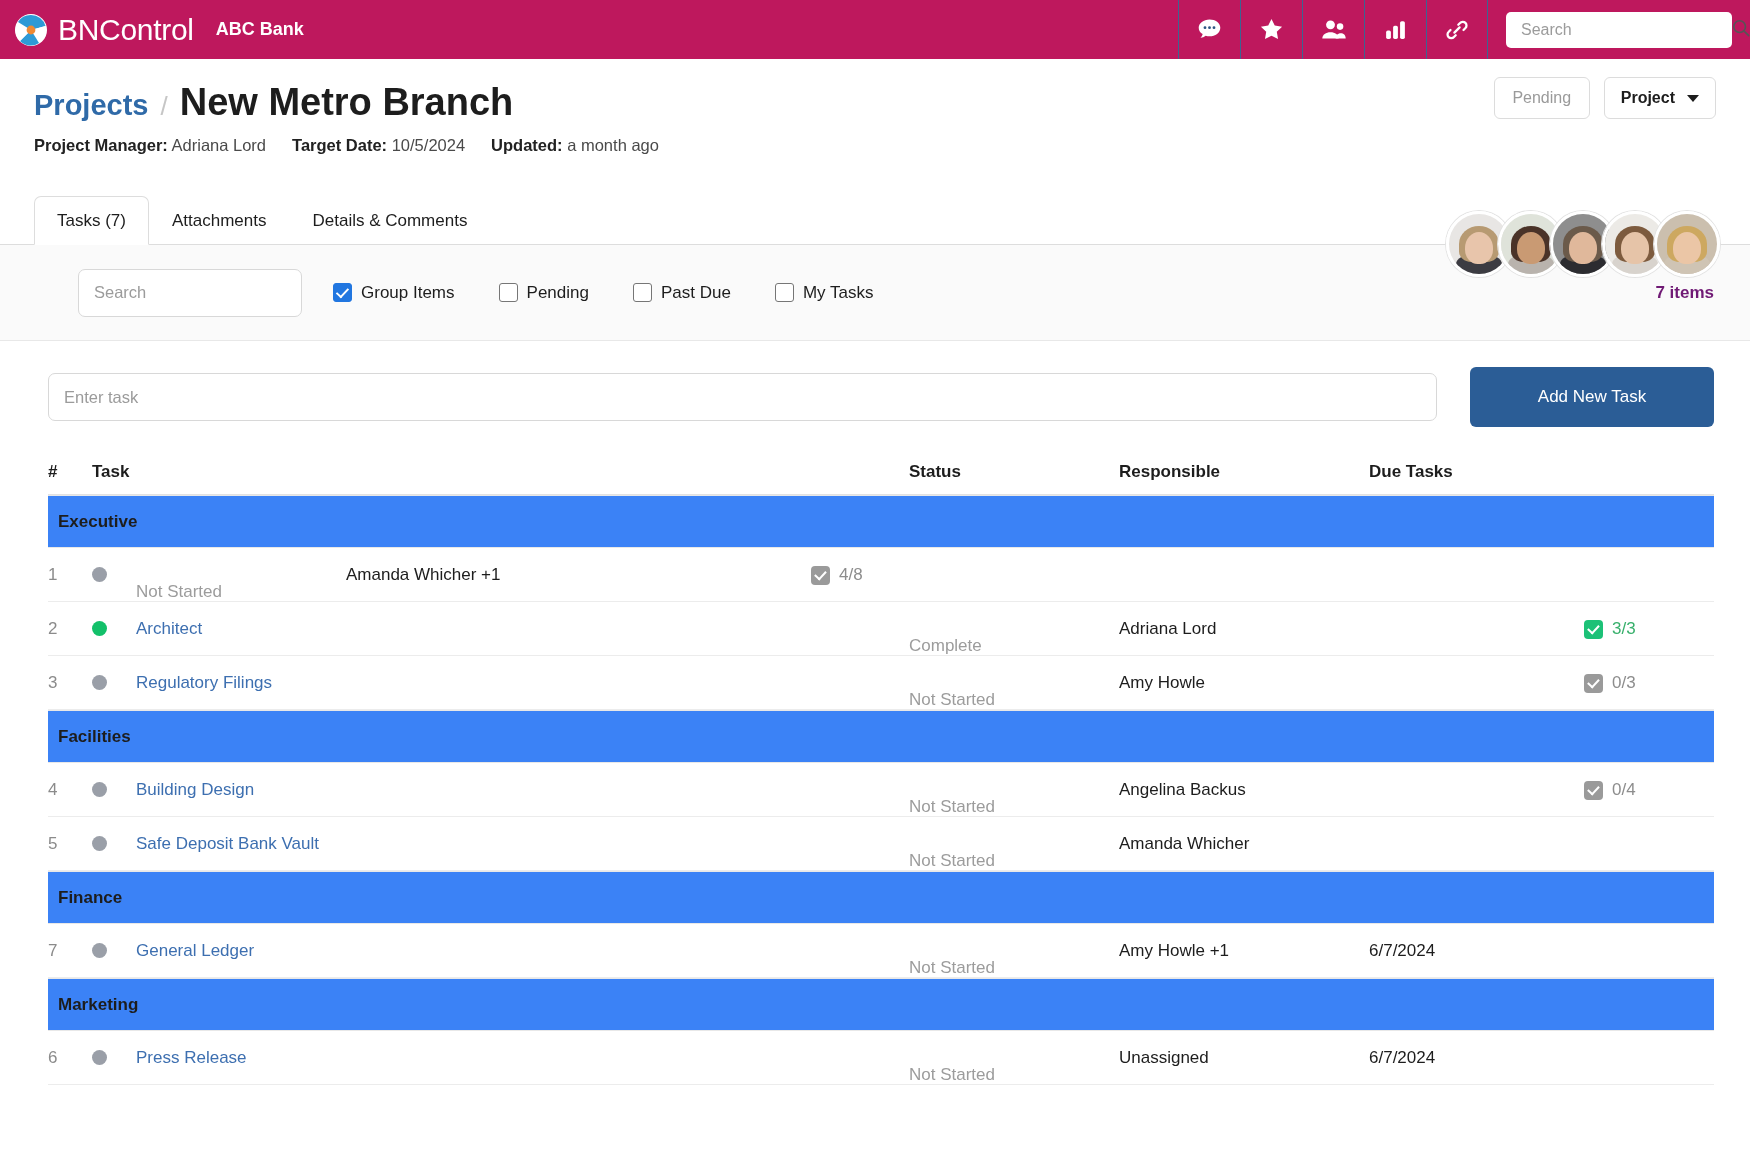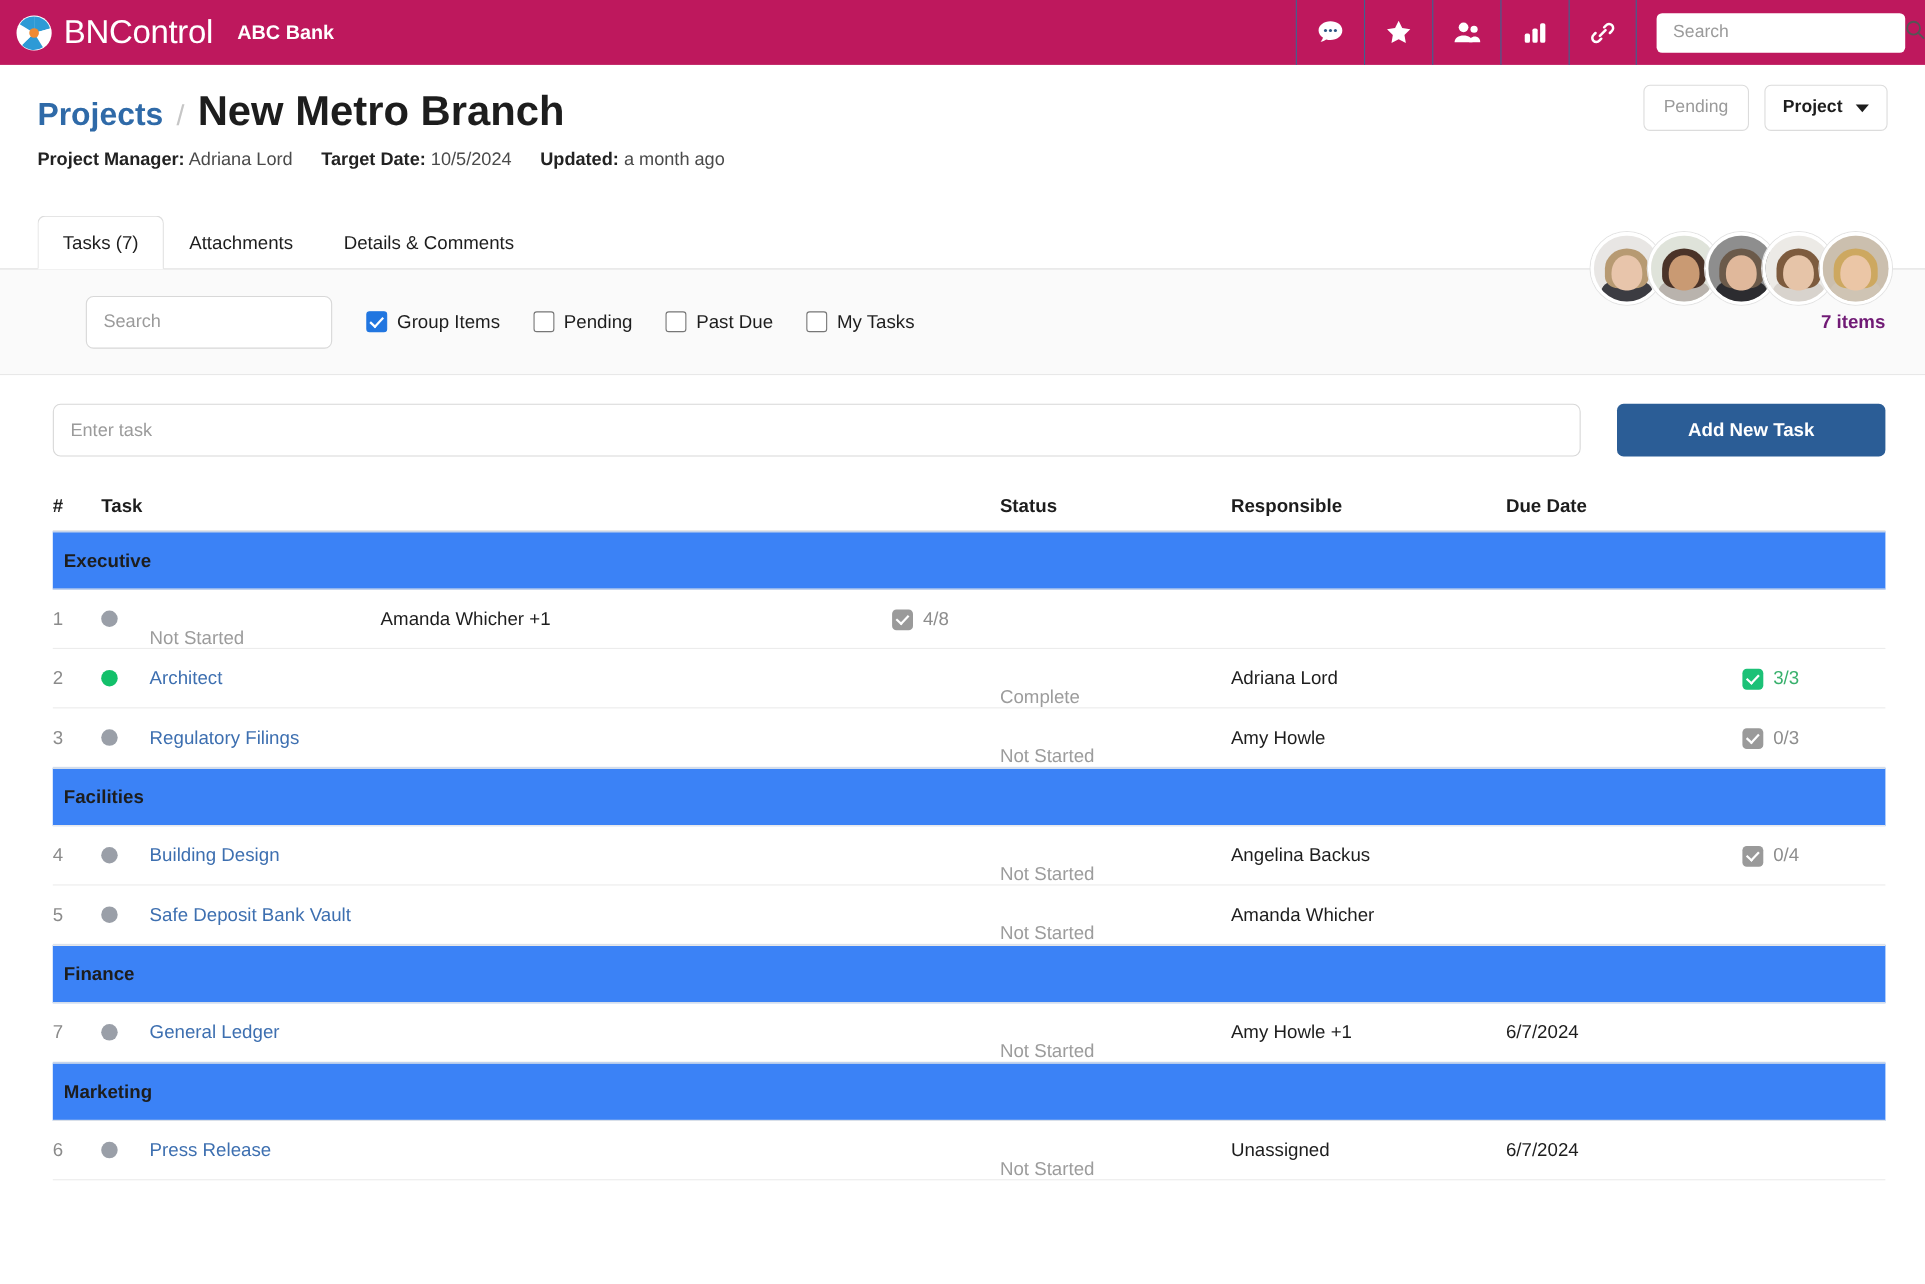--- a/index.html
+++ b/index.html
@@ -206,21 +206,21 @@
     border: 1px solid #d8d8d8;
     border-radius: 7px;
     background: #ffffff;
     padding: 0 15px;
     font-size: 16.5px;
     font-family: "Liberation Sans", sans-serif;
     color: #333;
     outline: none;
   }
   .filter-search::placeholder { color: #9b9b9b; }
-  .checks { display: flex; align-items: center; gap: 30px; margin-left: 31px; }
+  .checks { display: flex; align-items: center; gap: 44px; margin-left: 31px; }
   .check { display: flex; align-items: center; gap: 9px; cursor: pointer; }
   .box {
     width: 19px; height: 19px;
     border: 1.5px solid #767676;
     border-radius: 3px;
     background: #ffffff;
     display: flex; align-items: center; justify-content: center;
   }
   .box.on { background: #2176e0; border-color: #2176e0; }
   .box.on::after {
@@ -253,25 +253,25 @@
     padding: 0 15px;
     font-size: 16.5px;
     font-family: "Liberation Sans", sans-serif;
     color: #333;
     outline: none;
     background: #ffffff;
   }
   .task-input::placeholder { color: #9b9b9b; }
   .btn-primary {
     width: 244px;
-    height: 48px;
+    height: 60px;
     background: #2b5d96;
     color: #ffffff;
     font-size: 17px;
-    font-weight: bold;
+    font-weight: normal;
     border: 0;
     border-radius: 6px;
     cursor: pointer;
     font-family: "Liberation Sans", sans-serif;
   }
 
   
   .table { padding: 0 36px 0 48px; }
   .thead, .trow, .grouprow {
     display: flex;
@@ -508,21 +508,21 @@
   <input class="task-input" type="text" placeholder="Enter task" style="">
   <button class="btn-primary">Add New Task</button>
 </div>
 
 <div class="table">
   <div class="thead">
     <div class="c-num">#</div>
     <div class="c-task">Task</div>
     <div class="c-status">Status</div>
     <div class="c-resp">Responsible</div>
-    <div class="c-due">Due Date</div>
+    <div class="c-due">Due Tasks</div>
     <div class="c-chk"></div>
   </div>
 
   <div class="grouprow">Executive</div>
   <div class="trow">
     <div class="c-num">1</div>
     <div class="c-dot">
         <span class="dot"></span>
       </div>
     <div class="c-status status-txt">Not Started</div>

